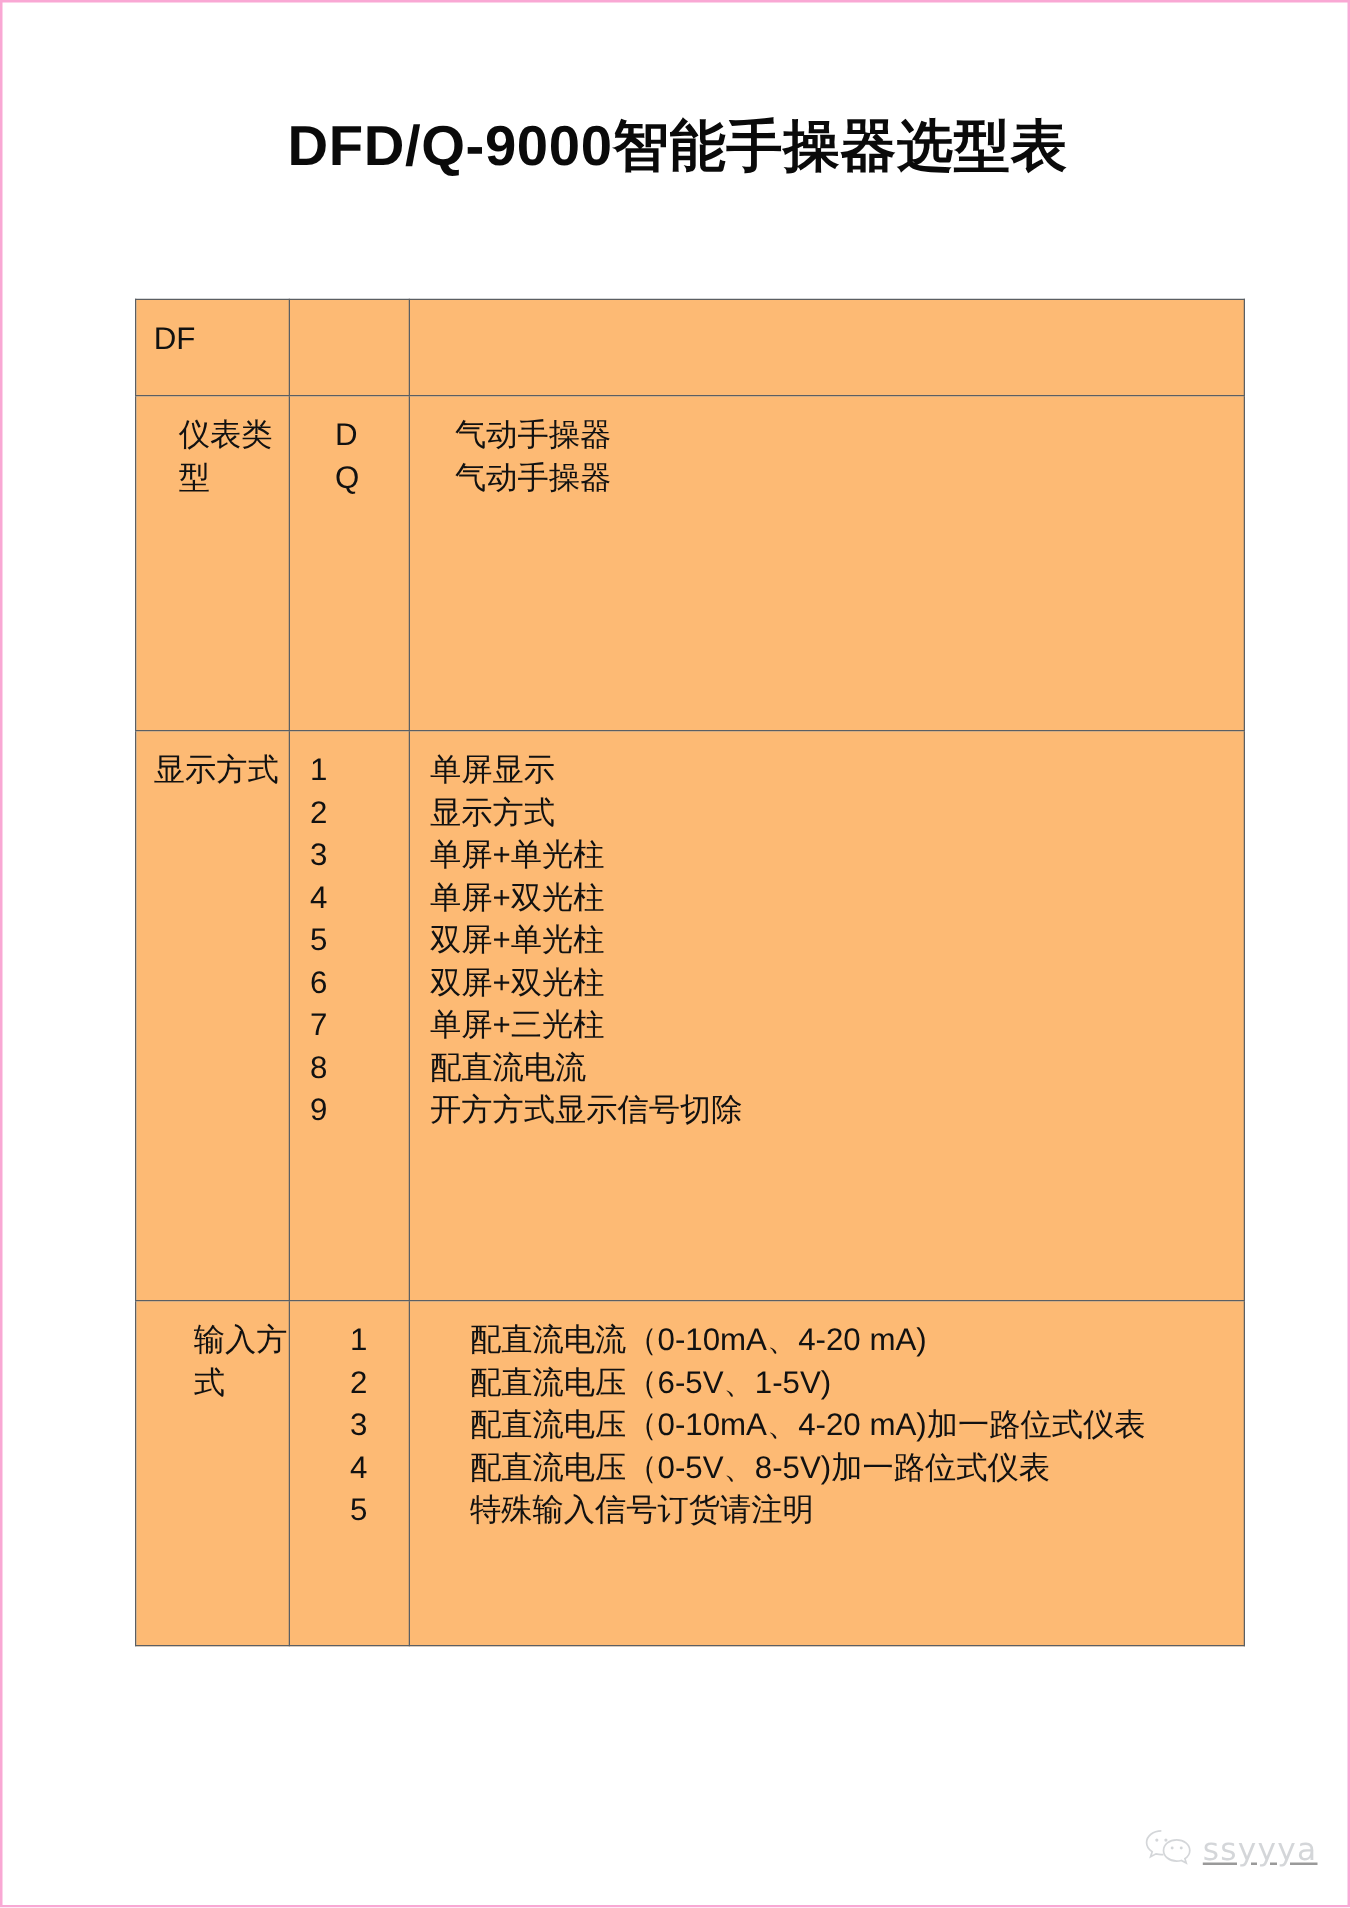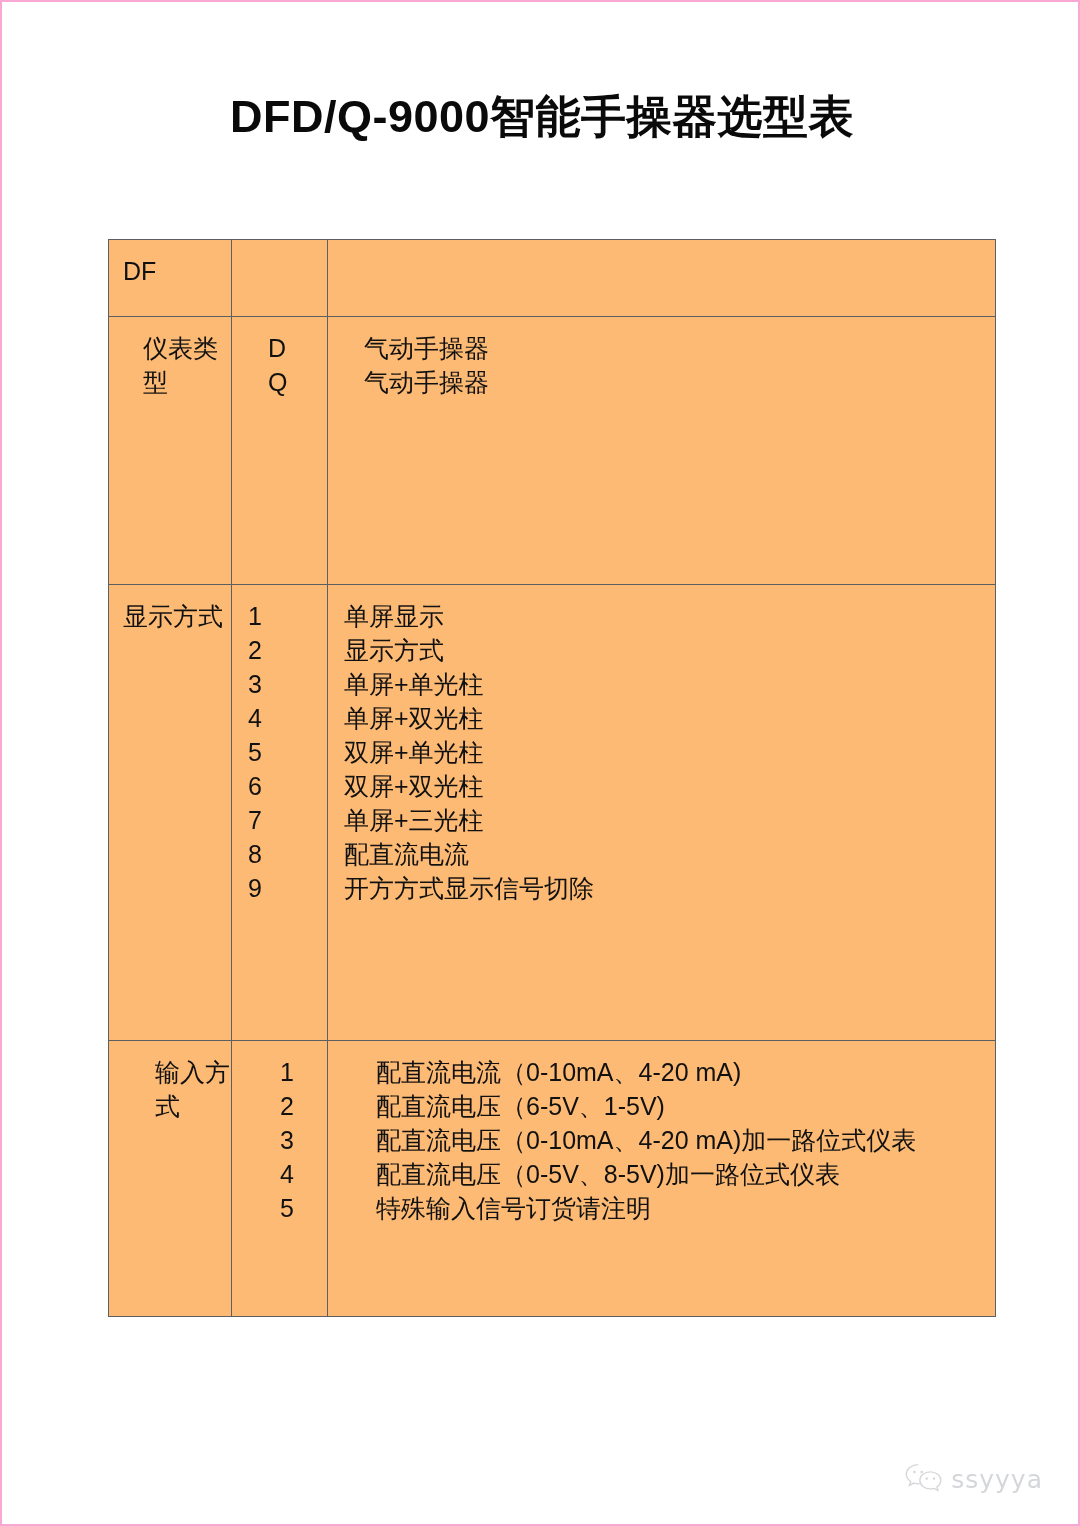--- a/index.html
+++ b/index.html
@@ -83,26 +83,27 @@
 
   
   .row-header   td { height: 76px; }
   .row-type     td { height: 267px; padding-left: 20px; }
   .row-display  td { height: 455px; margin-left: 36px; }
   .row-input    td { height: 275px; padding-left: 32px; }
 
   
   .watermark {
     position: absolute;
-    right: 35px;
+    right: 24px;
     bottom: 28px;
     display: flex;
     align-items: center;
     gap: 7px;
     opacity: 0.42;
+    text-decoration: underline;
   }
   .wm-logo {
     width: 40px;
     height: 34px;
     display: block;
   }
   .wm-text {
     font-size: 25px;
     letter-spacing: 1px;
     color: #9aa0a6;

